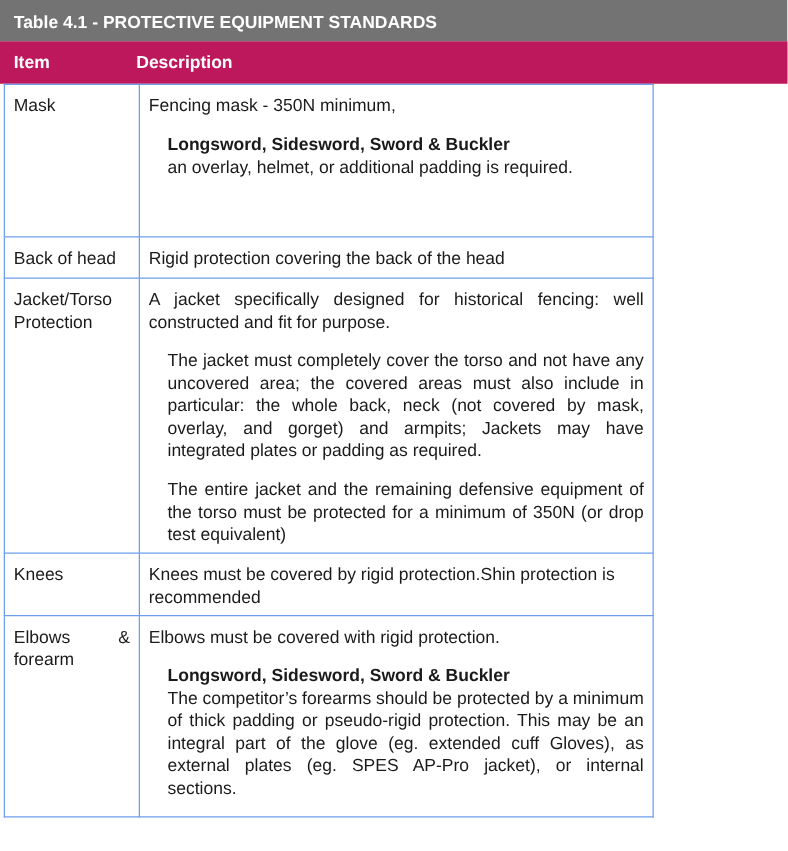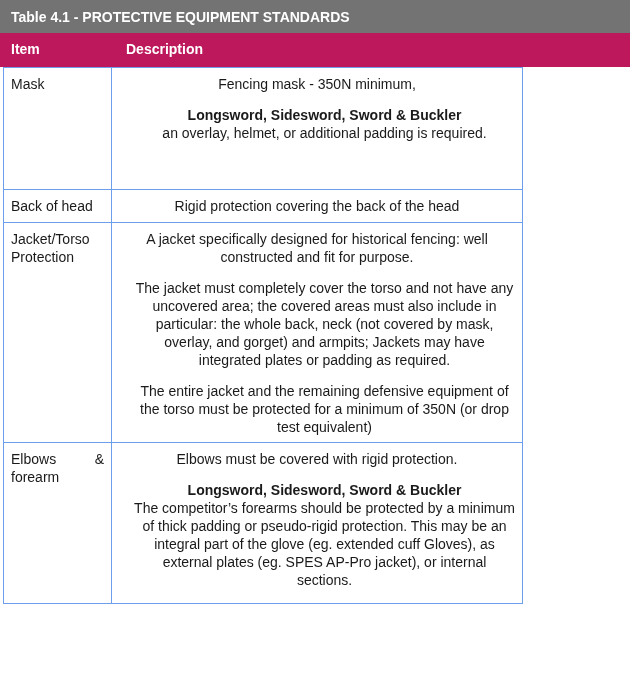--- a/index.html
+++ b/index.html
@@ -4,26 +4,26 @@
 <style>
   html, body { margin: 0; padding: 0; background: #ffffff; }
   body { width: 630px; height: 681px; overflow: hidden; position: relative;
          font-family: "Liberation Sans", sans-serif; color: #1a1a1a; }
   .title-bar { position: absolute; left: 0; top: 0; width: 630px; height: 33px;
                background: #737373; color: #ffffff; font-weight: bold; font-size: 14px;
                box-sizing: border-box; padding: 9px 0 0 11px; }
   .header-row { position: absolute; left: 0; top: 33px; width: 630px; height: 34px;
                 background: #be185d; color: #ffffff; font-weight: bold; font-size: 14px; padding-left: 33px; }
   .header-row .h-item { position: absolute; left: 11px; top: 8px; }
-  .header-row .h-desc { position: absolute; left: 126px; top: 8px; }
+  .header-row .h-desc { position: absolute; left: 109px; top: 8px; }
   table.equip { position: absolute; left: 3px; top: 67px; width: 520px;
                 border-collapse: collapse; table-layout: fixed; font-size: 14px; line-height: 18px; }
   table.equip td { border: 1px solid #6d9eeb; vertical-align: top; padding: 7px 7px 6px 7px; }
   table.equip td.item { width: 93px; }
-  .desc p { margin: 0; text-align: center; }
+  .desc p { margin: 0; }
   .desc p + p { margin-top: 13px; margin-left: 15px; }
   .justify { text-align: justify; }
   .bold-line { font-weight: bold; display: block; }
 </style>
 </head>
 <body>
 
 <div class="title-bar">Table 4.1 - PROTECTIVE EQUIPMENT STANDARDS</div>
 <div class="header-row">
   <span class="h-item">Item</span>
@@ -49,20 +49,26 @@
       </td>
     </tr>
     <tr style="height:195px">
       <td class="item">Jacket/Torso Protection</td>
       <td class="desc justify">
         <p>A jacket specifically designed for historical fencing: well constructed and fit for purpose.</p>
         <p>The jacket must completely cover the torso and not have any uncovered area; the covered areas must also include in particular: the whole back, neck (not covered by mask, overlay, and gorget) and armpits;  Jackets may have integrated plates or padding as required.</p>
         <p>The entire jacket and the remaining defensive equipment of the torso must be protected for a minimum of 350N (or drop test equivalent)</p>
       </td>
     </tr>
+    <tr style="height:50px">
+      <td class="item">Knees</td>
+      <td class="desc">
+        <p>Knees must be covered by rigid protection.Shin protection is recommended</p>
+      </td>
+    </tr>
     <tr style="height:161px">
       <td class="item justify" style="text-align:justify;text-align-last:left;">Elbows &amp; forearm</td>
       <td class="desc justify">
         <p>Elbows must be covered with rigid protection.</p>
         <p>
           <span class="bold-line">Longsword, Sidesword, Sword &amp; Buckler</span>
           <span>The competitor’s forearms should be protected by a minimum of thick padding or pseudo-rigid protection.  This may be an integral part of the glove (eg. extended cuff Gloves), as external plates (eg. SPES AP-Pro jacket), or internal sections.</span>
         </p>
       </td>
     </tr>

